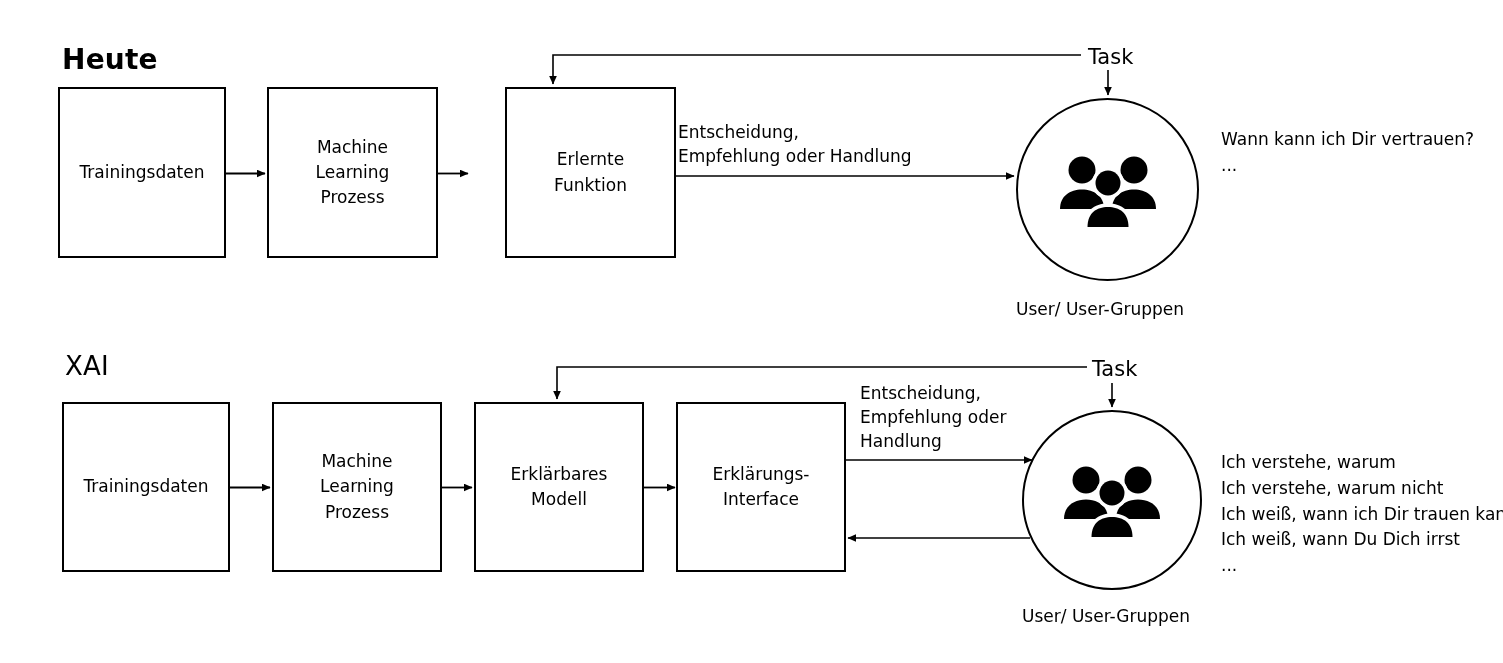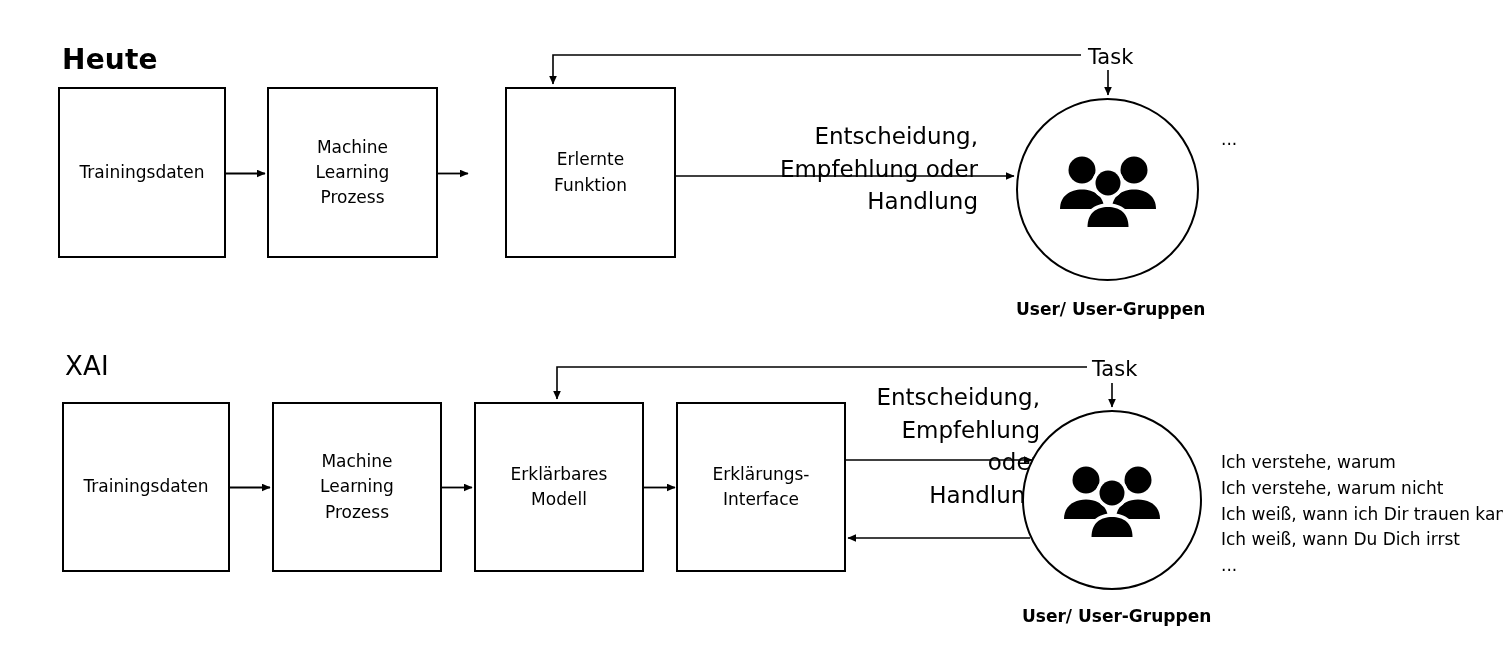--- a/index.html
+++ b/index.html
@@ -72,29 +72,28 @@
   }
   .users-glyph {
     width: 100px;
     height: 74px;
     display: block;
   }
   .circle-caption {
     position: absolute;
     font-size: 17px;
     white-space: nowrap;
-    text-align: right;
-    font-weight: bold;
+    text-align: left;
   }
   
   .edge-label {
     position: absolute;
-    font-size: 23px;
+    font-size: 17px;
     line-height: 1.42;
-    text-align: right;
+    text-align: left;
     white-space: pre-line;
   }
   .task-label {
     position: absolute;
     font-size: 21px;
     white-space: nowrap;
   }
   .question-block {
     position: absolute;
     font-size: 17px;
@@ -174,20 +173,21 @@
       <circle cx="50" cy="30" r="16" fill="#ffffff"></circle>
       <circle cx="50" cy="30" r="12.5" fill="#000000"></circle>
       <path d="M26,74 C26,58 36,50.5 50,50.5 C64,50.5 74,58 74,74 Z" fill="#ffffff"></path>
       <path d="M29.5,74 C29.5,60 38.5,54 50,54 C61.5,54 70.5,60 70.5,74 Z" fill="#000000"></path>
     </svg>
   </div>
 
   <div class="circle-caption" style="left:1008px; top:299px; width:183px;">User/ User-Gruppen</div>
 
   <div class="question-block" style="left:1213px; top:127px;">
+    <span class="q-line">Wann kann ich Dir vertrauen?</span>
     <span class="q-line">...</span>
   </div>
 
   <div class="section-title light" style="left:57px; top:353px;">XAI</div>
 
   <div class="proc-box" style="left:54px; top:402px; width:168px; height:170px;">
     <span class="box-label">Trainingsdaten</span>
   </div>
 
   <div class="proc-box" style="left:264px; top:402px; width:170px; height:170px;">

